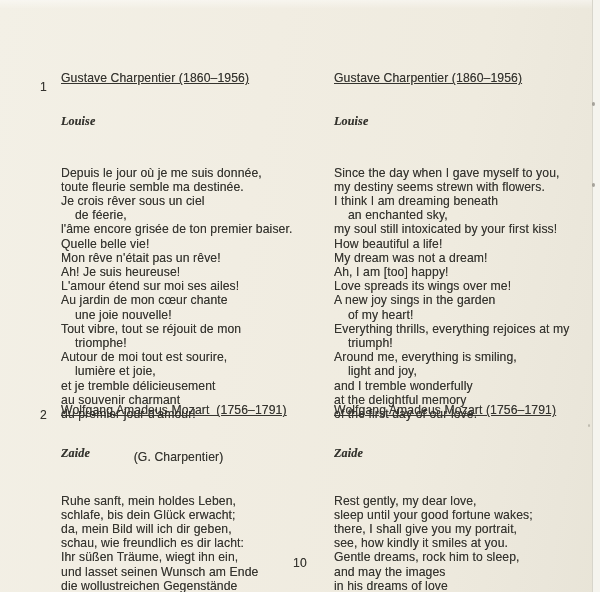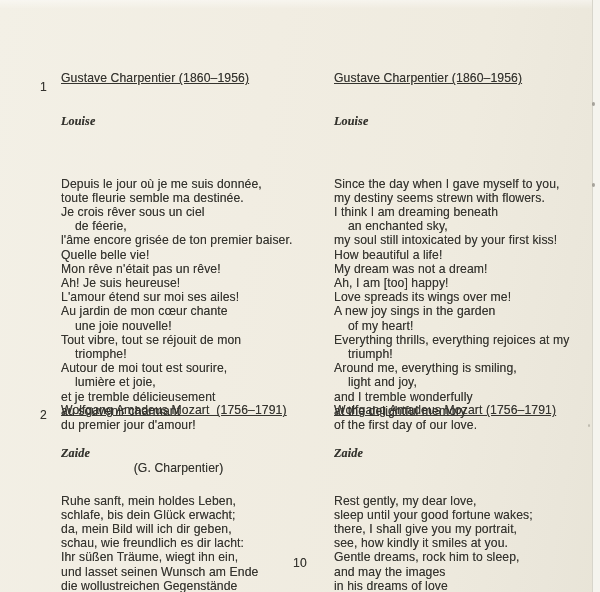--- a/index.html
+++ b/index.html
@@ -16,21 +16,21 @@
   }
   .page * { white-space:pre-wrap; }
   .txt { text-shadow:0 0 0.6px rgba(53,52,47,0.55); }
   .section { position:absolute; width:256px; }
   .sec-l1 { left:61px;  top:43px;  }
   .sec-r1 { left:334px; top:43px;  }
   .sec-l2 { left:61px;  top:375px; }
   .sec-r2 { left:334px; top:375px; }
   .composer { font-weight:normal;text-decoration:underline; }
   .work { font-weight:bold; font-style:italic;font-family:Liberation Serif, serif; }
-  .verse-first  { margin-top:20px; }
+  .verse-first  { margin-top:9px; }
   .verse-second { margin-top:5px; }
   .attribution { width:235px; text-align:center; }
   .stanza-num { position:absolute; left:40px; width:16px; }
   .num-1 { top:80px;  }
   .num-2 { top:408px; }
   .page-num { position:absolute; top:556px; left:0; width:600px; text-align:center; }
   
   .edge-right {
     position:absolute; top:0; right:0; width:7px; height:592px;
     background:#f5f4ee; border-left:1px solid rgba(160,155,138,0.35);

